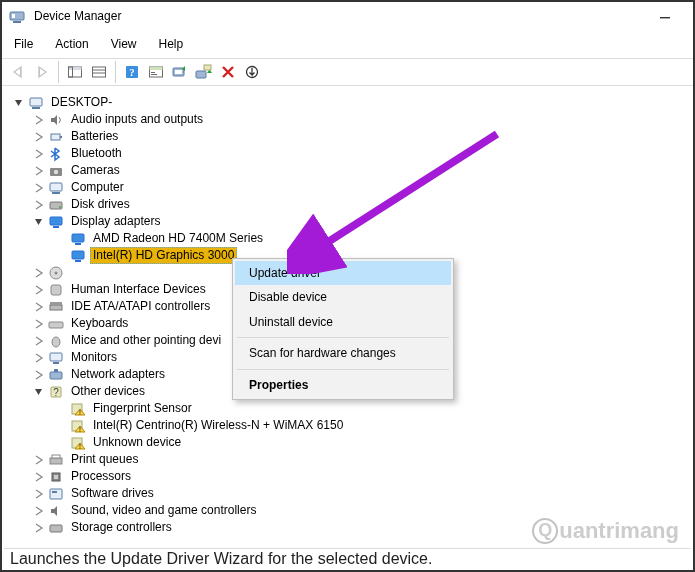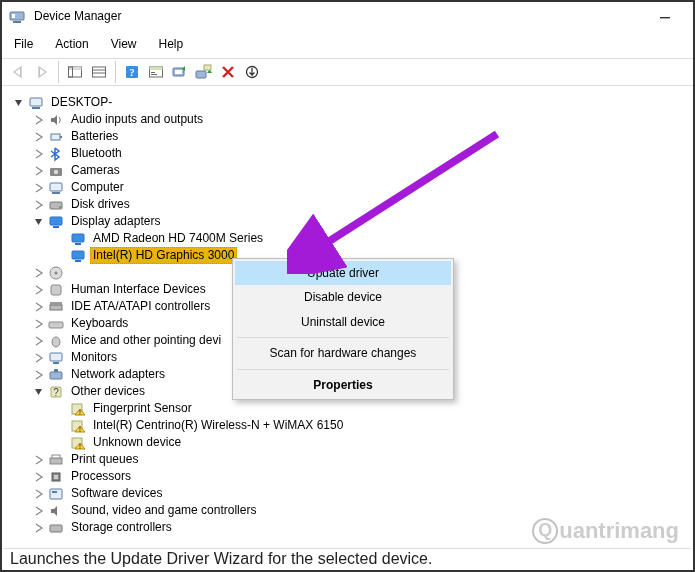--- a/index.html
+++ b/index.html
@@ -80,21 +80,20 @@
     left: 230px; top: 256px;
     width: 222px;
     background: #f2f2f2;
     border: 1px solid #bfbfbf;
     box-shadow: 3px 3px 6px rgba(0,0,0,.25);
     font-size: 12px;
     padding: 2px;
   }
   .cmi {
     padding: 5px 14px;
-    text-align: center;
   }
   .cmi.hl { background: #bde2fb; }
   .cmi.bold { font-weight: 700; }
   .cmsep { height: 1px; background: #d6d6d6; margin: 3px 2px; }
   .arrow {
     position: absolute;
     left: 285px; top: 122px;
     pointer-events: none;
   }
   .watermark {
@@ -538,21 +537,21 @@
         <svg width="10" height="10">
           <path d="M2 1 L8 5 L2 9" fill="none" stroke="#8a8a8a" stroke-width="1.3"></path>
         </svg>
       </span>
     <span class="node-icon">
         <svg width="16" height="16">
           <rect x="2" y="3" width="12" height="10" rx="1" fill="#e6eef8" stroke="#5a7ca6"></rect>
           <rect x="4" y="5" width="5" height="2" fill="#5a7ca6"></rect>
         </svg>
       </span>
-    <span class="label">Software devices</span>
+    <span class="label">Software drives</span>
   </div>
 
   <div class="row ind1">
     <span class="exp">
         <svg width="10" height="10">
           <path d="M2 1 L8 5 L2 9" fill="none" stroke="#8a8a8a" stroke-width="1.3"></path>
         </svg>
       </span>
     <span class="node-icon">
         <svg width="16" height="16">

